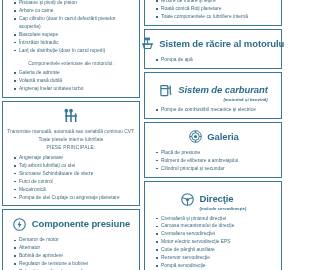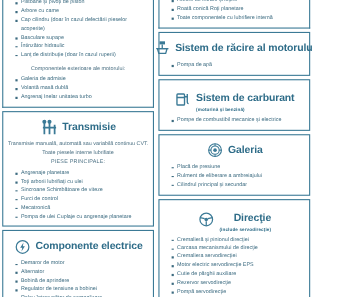--- a/index.html
+++ b/index.html
@@ -143,21 +143,20 @@
         <span class="ico">
           <svg width="16" height="16" viewBox="0 0 24 24" fill="none" stroke="#3b7a96" stroke-width="2.4">
             <line x1="5" y1="3" x2="5" y2="21"></line>
             <line x1="12" y1="3" x2="12" y2="21"></line>
             <line x1="19" y1="8" x2="19" y2="21"></line>
             <line x1="3" y1="12" x2="21" y2="12"></line>
             <circle cx="5" cy="4" r="1.6" fill="#3b7a96"></circle>
             <circle cx="12" cy="4" r="1.6" fill="#3b7a96"></circle>
           </svg>
         </span>
-        <span class="htitle">Transmisie</span>
       </div>
       <div class="intro">Transmisie manuală, automată sau variabilă continuu CVT.</div>
       <div class="intro">Toate piesele interne lubrifiate</div>
       <div class="subhead">PIESE PRINCIPALE:</div>
       <ul class="items">
         <li>Angrenaje planetare</li>
         <li>Toţi arborii lubrifiaţi cu ulei</li>
         <li>Sincroane Schimbătoare de viteze</li>
         <li>Furci de control</li>
         <li>Mecatronică</li>
@@ -166,21 +165,21 @@
     </div>
 
     <div class="card">
       <div class="card-head">
         <span class="ico">
           <svg width="15" height="15" viewBox="0 0 24 24" fill="none" stroke="#3b7a96" stroke-width="1.8">
             <circle cx="12" cy="12" r="9.2"></circle>
             <path d="M13.4 5.5 L8.6 13 L11.6 13 L10.4 18.5 L15.4 11 L12.4 11 Z" fill="#3b7a96" stroke="none"></path>
           </svg>
         </span>
-        <span class="htitle">Componente electrice</span>
+        <span class="htitle">Componente presiune</span>
       </div>
       <ul class="items">
         <li>Demaror de motor</li>
         <li>Alternator</li>
         <li>Bobină de aprindere</li>
         <li>Regulator de tensiune a bobinei</li>
         <li>Releu întrerupător de semnalizare</li>
 
       </ul>
     </div>
@@ -217,21 +216,21 @@
     <div class="card">
       <div class="card-head">
         <span class="ico">
           <svg width="15" height="15" viewBox="0 0 24 24" fill="none" stroke="#3b7a96" stroke-width="2">
             <rect x="3" y="4" width="11" height="16" rx="1.2"></rect>
             <line x1="3" y1="9" x2="14" y2="9"></line>
             <path d="M14 8 L18 8 L18 16 Q18 18 20 18"></path>
             <line x1="18" y1="4" x2="18" y2="8"></line>
           </svg>
         </span>
-        <span style="text-align:left;">
+        <span style="text-align:right;font-style:italic;">
           <span class="htitle">Sistem de carburant</span>
           <span class="hsub">(motorină şi benzină)</span>
         </span>
       </div>
       <ul class="items">
         <li>Pompe de combustibil mecanice şi electrice</li>
       </ul>
     </div>
 
     <div class="card">
@@ -260,21 +259,21 @@
       <div class="card-head">
         <span class="ico">
           <svg width="15" height="15" viewBox="0 0 24 24" fill="none" stroke="#3b7a96" stroke-width="1.8">
             <circle cx="12" cy="12" r="9.2"></circle>
             <circle cx="12" cy="12" r="2.6" fill="#3b7a96" stroke="none"></circle>
             <line x1="12" y1="14.6" x2="12" y2="21.2"></line>
             <line x1="9.7" y1="10.7" x2="3.2" y2="9.3"></line>
             <line x1="14.3" y1="10.7" x2="20.8" y2="9.3"></line>
           </svg>
         </span>
-        <span style="text-align:right;">
+        <span style="text-align:left;">
           <span class="htitle">Direcţie</span>
           <span class="hsub">(include servodirecţie)</span>
         </span>
       </div>
       <ul class="items">
         <li>Cremalieră şi pinionul direcţiei</li>
         <li>Carcasa mecanismului de direcţie</li>
         <li>Cremaliera servodirecţiei</li>
         <li>Motor electric servodirecţie EPS</li>
         <li>Cutie de pârghii auxiliare</li>

